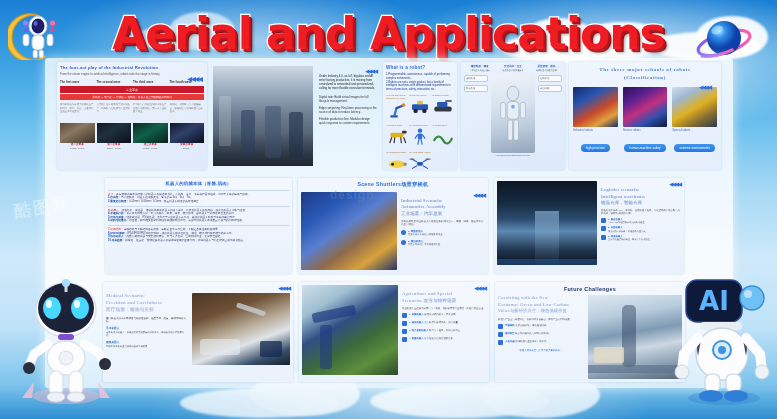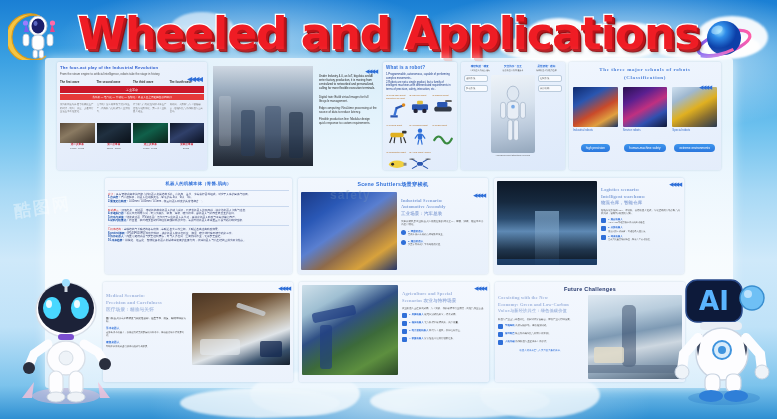--- a/index.html
+++ b/index.html
@@ -139,21 +139,21 @@
         <stop offset="100%" stop-color="#ff5ea8"></stop>
       </linearGradient>
     </defs>
     <ellipse cx="30" cy="31" rx="27" ry="10" fill="none" stroke="url(#rg)" stroke-width="3.2" transform="rotate(-18 30 31)"></ellipse>
     <circle cx="30" cy="26" r="17" fill="url(#pg)"></circle>
     <ellipse cx="23" cy="18" rx="6" ry="4" fill="#bfeaff" opacity=".55" transform="rotate(-25 23 18)"></ellipse>
     <path d="M4 36 a27 10 0 0 0 33 4" fill="none" stroke="url(#rg)" stroke-width="3.2" transform="rotate(-18 30 31)"></path>
   </svg>
 
   <div id="title-wrap">
-    <span id="title">Wheeled and Applications</span>
+    <span id="title">Aerial and Applications</span>
   </div>
 
   <div id="board">
 
     <div class="card" style="left:12px;top:4px;width:150px;height:108px;padding:3px;box-sizing:border-box;">
       <div class="ttl" style="font-size:4.2px;">The four-act play of the Industrial Revolution</div>
       <div class="tiny" style="margin-top:1px;">From the steam engine to artificial intelligence, robots take the stage in history</div>
       <div style="position:absolute;right:5px;top:13px;" class="chev">◀◀◀◀</div>
       <div class="cols" style="margin-top:4px;">
         <div class="col" style="font-size:2.9px;font-weight:bold;color:#333;">The first wave</div>
@@ -532,15 +532,15 @@
     <path d="M74 62 l14 16 l2 16" stroke="#fdfdff" stroke-width="10" fill="none" stroke-linecap="round"></path>
     <circle cx="10" cy="96" r="7" fill="#eef3f8" stroke="#c9d4e2" stroke-width="1"></circle>
     <circle cx="90" cy="96" r="7" fill="#eef3f8" stroke="#c9d4e2" stroke-width="1"></circle>
     <rect x="33" y="98" width="15" height="18" rx="6" fill="#fdfdff" stroke="#c9d4e2" stroke-width="1.2"></rect>
     <rect x="54" y="98" width="15" height="18" rx="6" fill="#fdfdff" stroke="#c9d4e2" stroke-width="1.2"></rect>
     <ellipse cx="39" cy="120" rx="12" ry="6" fill="#2f7fd8"></ellipse>
     <ellipse cx="64" cy="120" rx="12" ry="6" fill="#2f7fd8"></ellipse>
   </svg>
 
   <div class="wm" style="left:14px;top:196px;transform:rotate(-8deg);">酷图网</div>
-  <div class="wm2" style="left:330px;top:188px;">safety</div>
+  <div class="wm2" style="left:330px;top:188px;">design</div>
 
 </div>
 
 </body></html>

